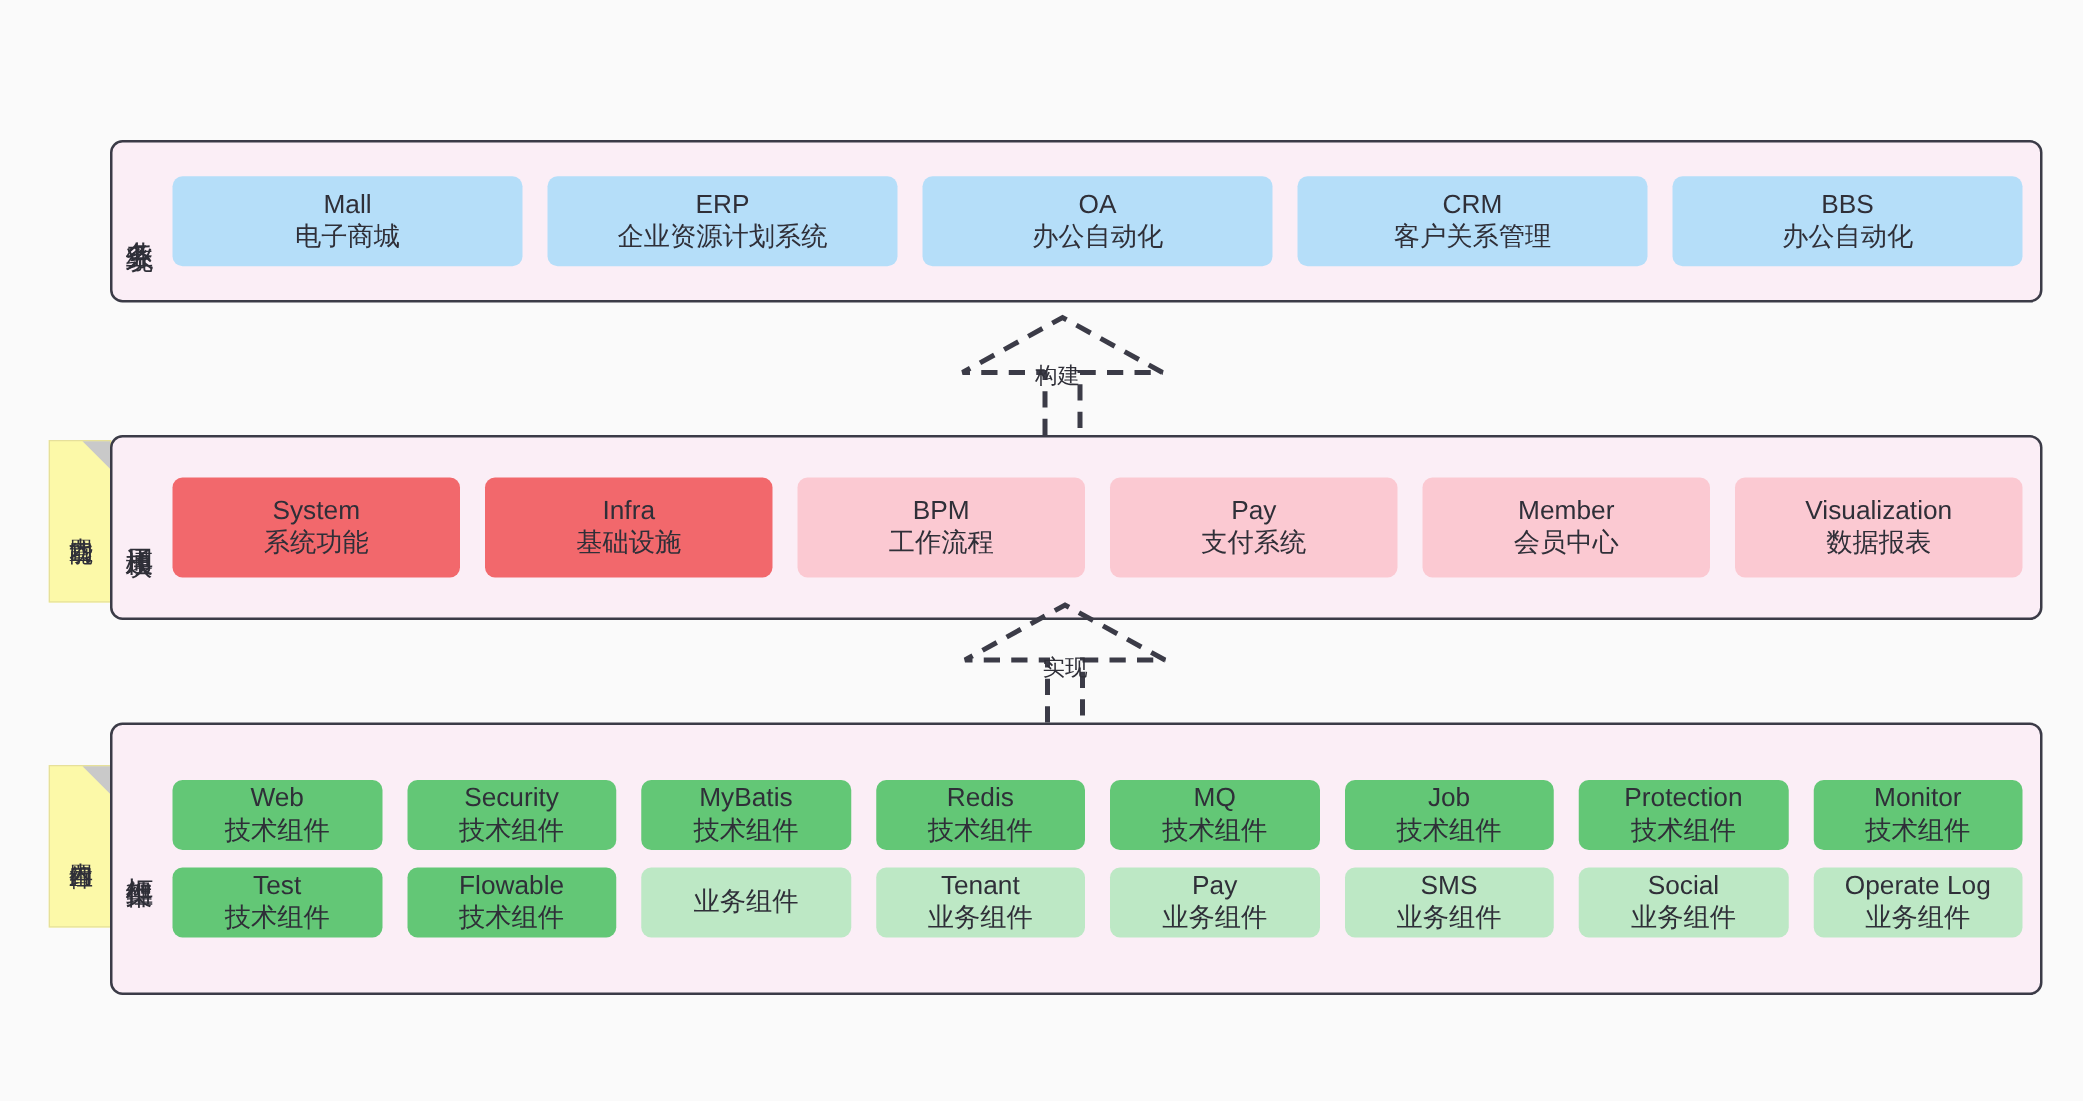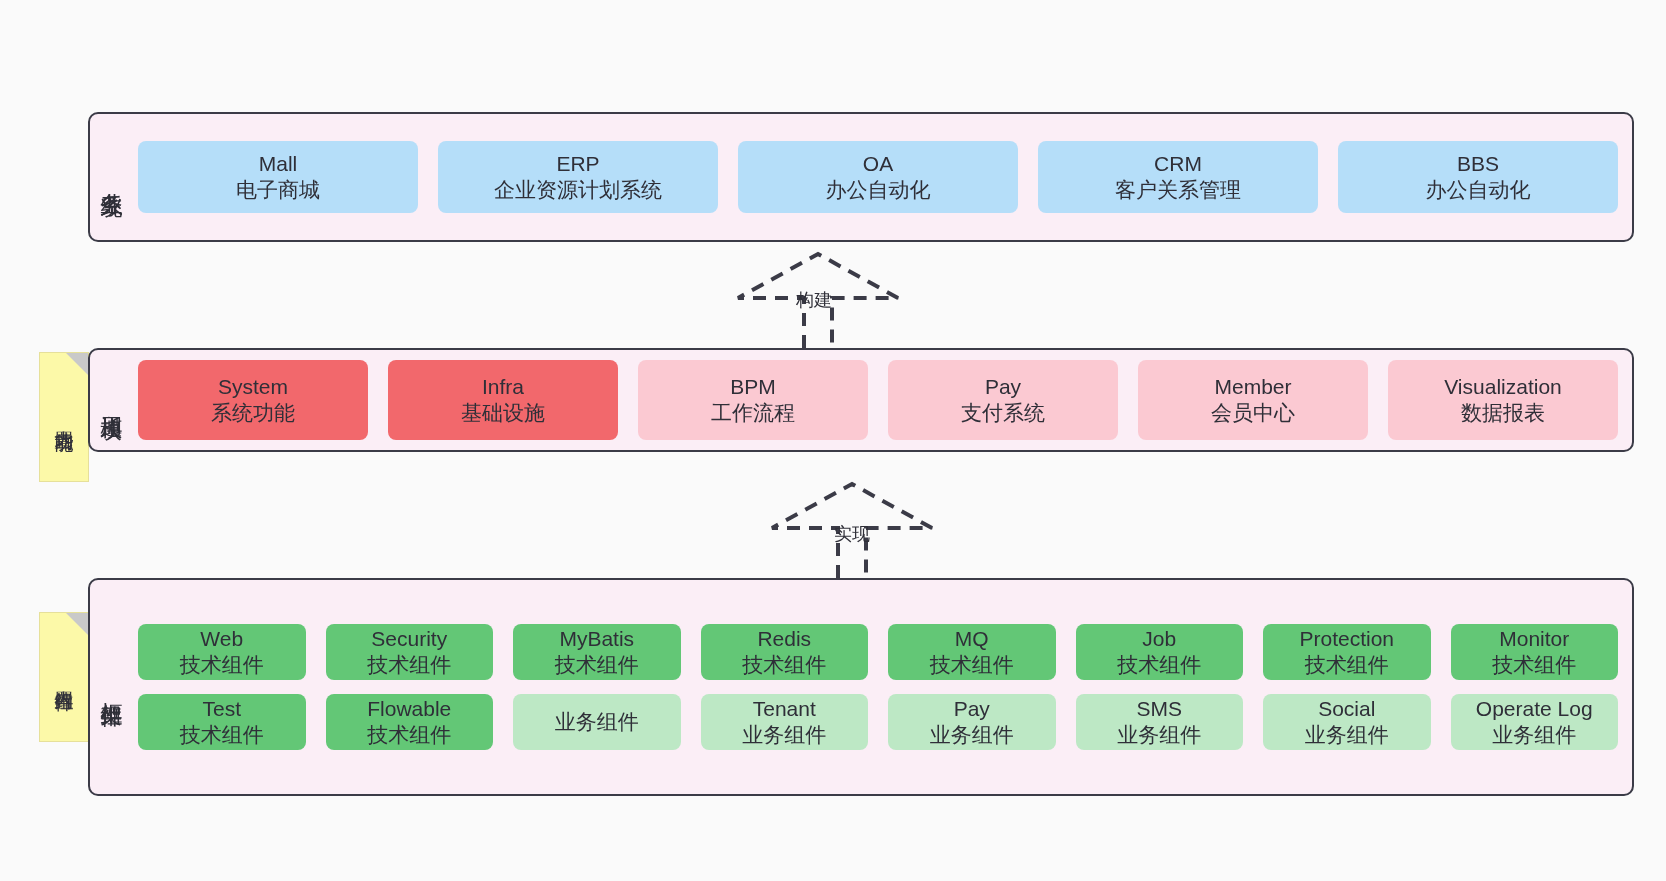--- a/index.html
+++ b/index.html
@@ -74,21 +74,21 @@
   .c-blue        { background: #b5def9; }
   .c-red         { background: #f2686c; }
   .c-pink        { background: #fbc9d2; }
   .c-green       { background: #63c776; }
   .c-lightgreen  { background: #bde8c5; }
 
   
   #layer-business  { left: 88px;  top: 112px; width: 1546px; height: 130px; }
   #layer-business  .cell { height: 72px; }
 
-  #layer-modules   { left: 88px;  top: 348px; width: 1546px; height: 104px; }
+  #layer-modules   { left: 88px;  top: 348px; width: 1546px; height: 148px; }
   #layer-modules   .cell { height: 80px; }
 
   #layer-framework { left: 88px;  top: 578px; width: 1546px; height: 218px; }
   #layer-framework .cell { height: 56px; }
 
   
   .sticky {
     position: absolute;
     box-sizing: border-box;
     width: 50px;
@@ -116,21 +116,21 @@
   }
   #sticky-modules   { left: 39px; top: 352px; height: 130px; }
   #sticky-framework { left: 39px; top: 612px; height: 130px; }
 
   
   .arrow {
     position: absolute;
     width: 200px;
     height: 96px;
   }
-  #arrow-build   { left: 718px; top: 252px; }
+  #arrow-build   { left: 750px; top: 252px; }
   #arrow-impl    { left: 752px; top: 482px; }
   .arrow svg { display: block; width: 200px; height: 96px; overflow: visible; }
   .arrow-label {
     position: absolute;
     font-size: 18px;
     color: #2f2f38;
     white-space: nowrap;
     background: transparent;
   }
   #arrow-build .arrow-label { left: 78px; top: 36px; }

